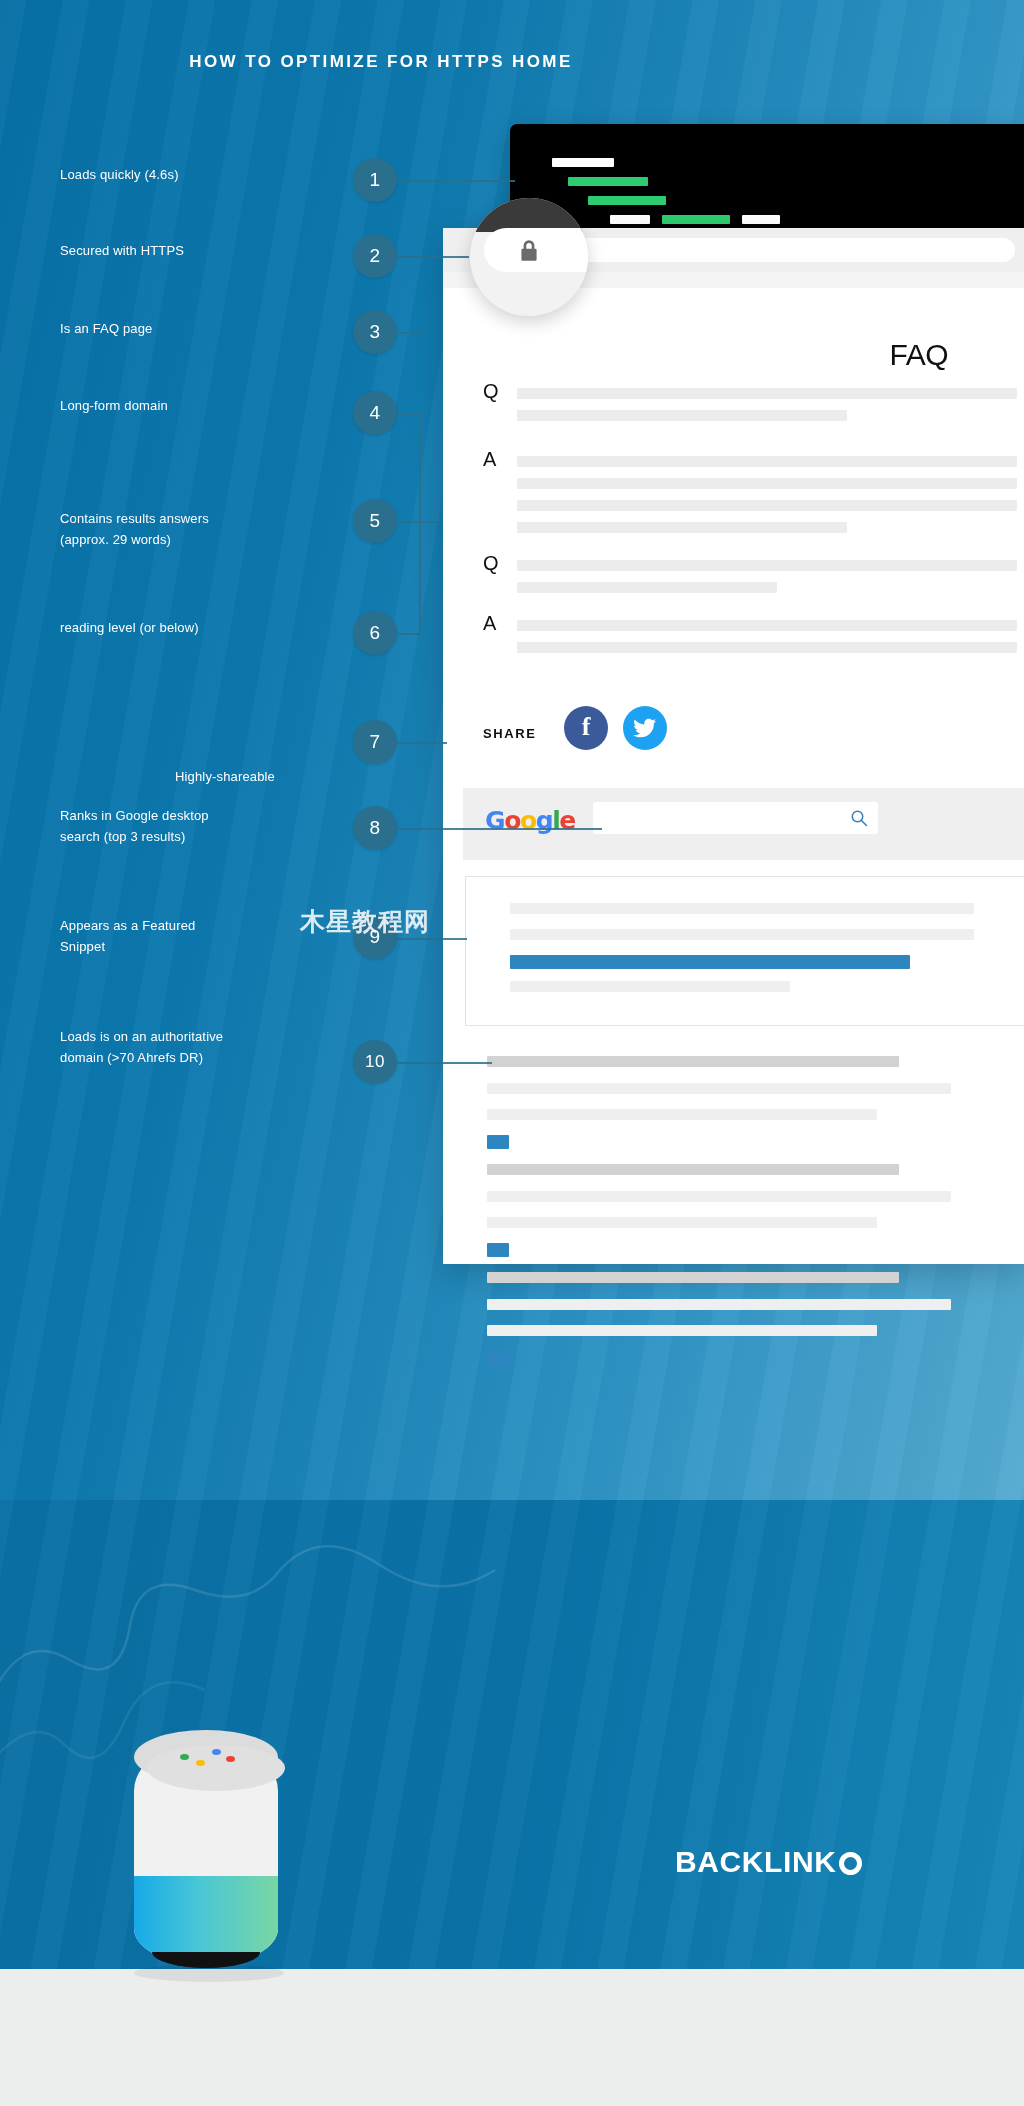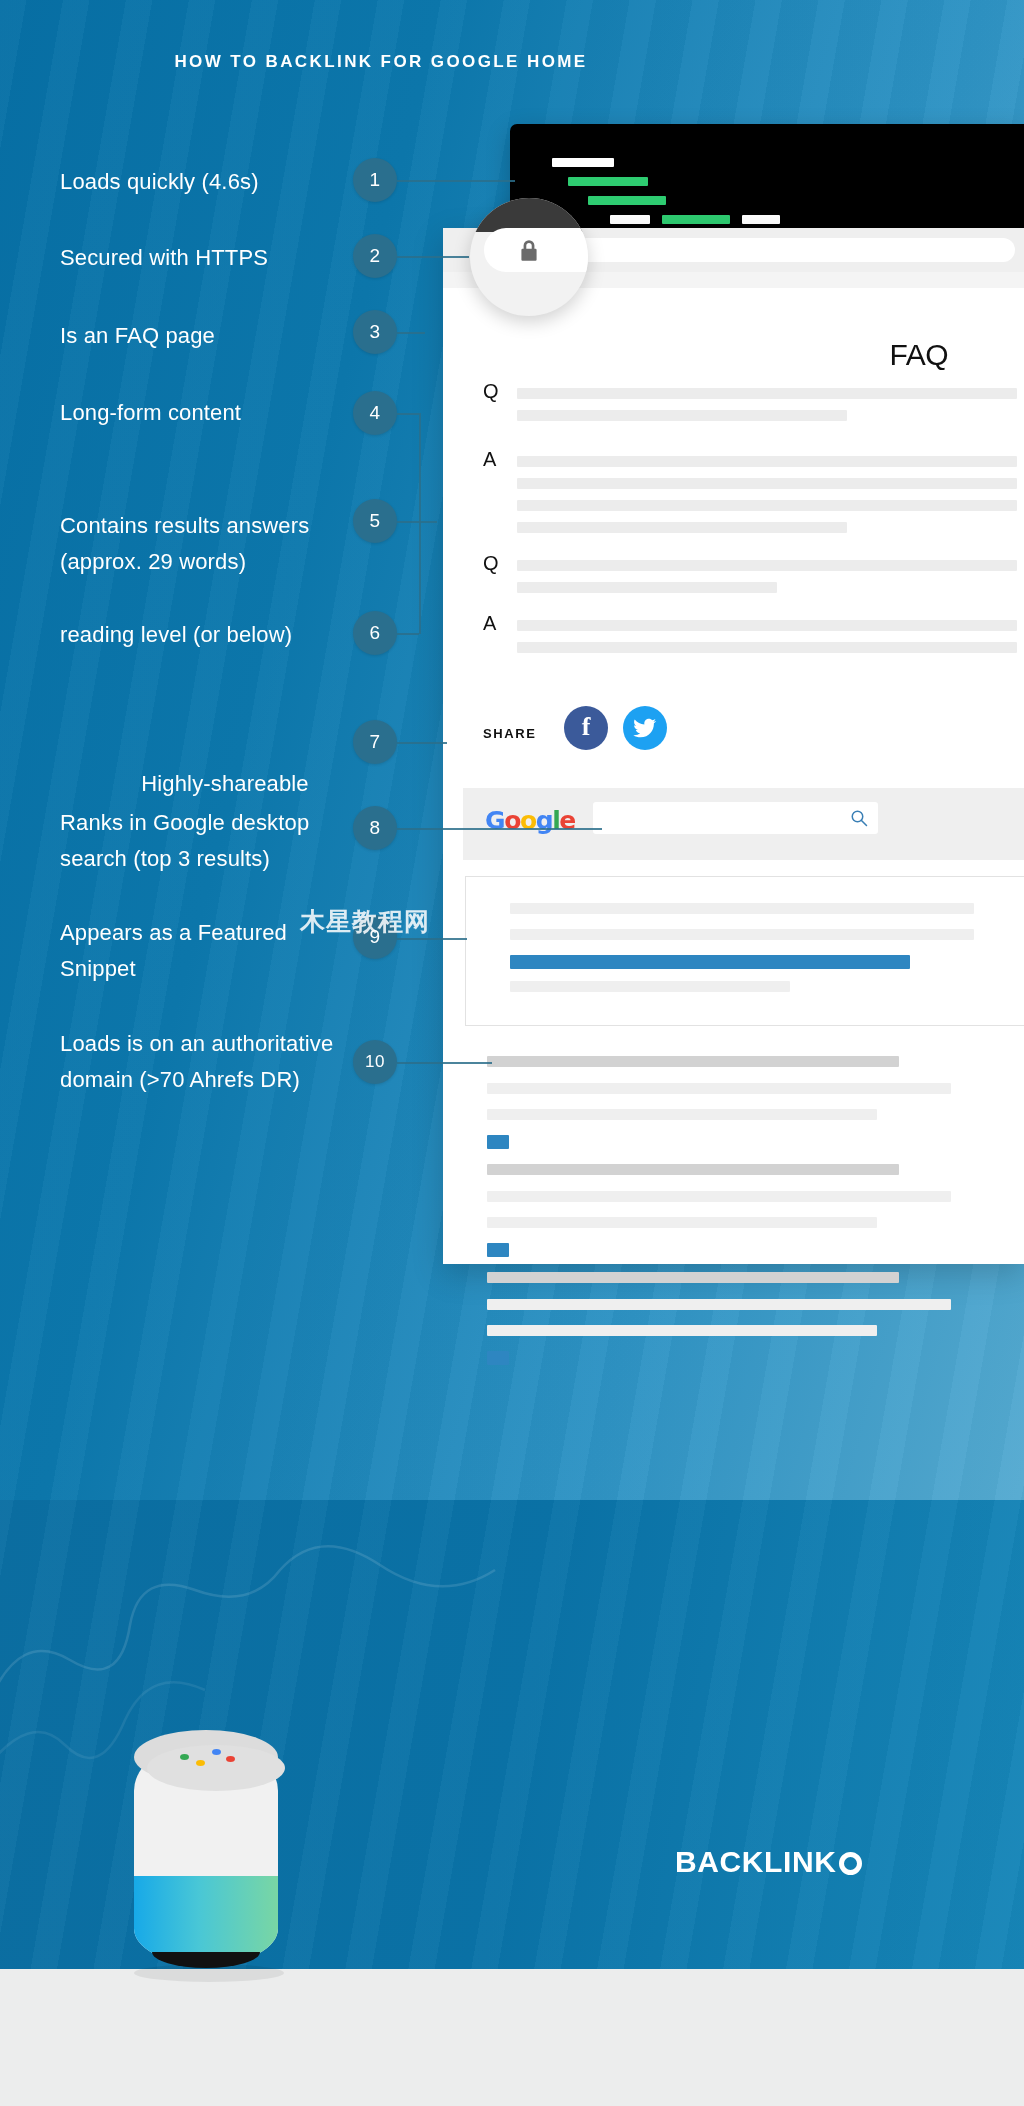--- a/index.html
+++ b/index.html
@@ -32,21 +32,21 @@
   
   #title {
     position:absolute; top:52px; left:0; width:762px;
     text-align:center; color:#ffffff;
     font-size:17px; font-weight:bold; letter-spacing:2.4px;
   }
 
   
   .item {
     position:absolute; left:60px; width:330px;
-    color:#ffffff; font-size:22px; line-height:1.62; font-weight:400;
+    color:#ffffff; font-size:13px; line-height:1.62; font-weight:400;
     letter-spacing:.15px;
   }
 
   
   .circle {
     position:absolute; width:44px; height:44px; border-radius:50%;
     background:#2a6f8e; color:#ffffff;
     display:flex; align-items:center; justify-content:center;
     font-size:19px; font-weight:400; letter-spacing:.5px;
     box-shadow:0 1px 3px rgba(0,0,0,.12);
@@ -207,21 +207,21 @@
 <div id="bg-stripes"></div>
 
 <svg class="squiggle" style="left:-20px;top:1530px;width:520px;height:330px" viewBox="0 0 520 330">
   <path d="M10 170 Q40 100 90 130 Q140 160 150 95 Q160 40 215 60 Q270 80 300 40
            Q340 -5 400 35 Q460 75 515 40" fill="none" stroke="#ffffff" stroke-width="2.5" opacity=".55"></path>
   <path d="M5 240 Q50 180 85 215 Q120 250 145 190 Q170 135 225 160" fill="none" stroke="#ffffff" stroke-width="2.5" opacity=".35"></path>
 </svg>
 
 <div id="floor"></div>
 
-<div id="title">HOW TO BACKLINK FOR GOOGLE HOME</div>
+<div id="title">HOW TO OPTIMIZE FOR HTTPS HOME</div>
 
 <div id="code-window">
   <div id="code-lines">
       <div class="codeline cl-w" style="left: 42px; top: 34px; width: 62px;"></div>
       <div class="codeline cl-g" style="left: 58px; top: 53px; width: 80px;"></div>
       <div class="codeline cl-g" style="left: 78px; top: 72px; width: 78px;"></div>
       <div class="codeline cl-w" style="left: 100px; top: 91px; width: 40px;"></div>
       <div class="codeline cl-g" style="left: 152px; top: 91px; width: 68px;"></div>
       <div class="codeline cl-w" style="left: 232px; top: 91px; width: 38px;"></div>
       <div class="codeline cl-g" style="left: 100px; top: 110px; width: 118px;"></div>
@@ -324,21 +324,21 @@
     <div class="item" style="top: 164px;">
       <div>Loads quickly (4.6s)</div>
     </div>
     <div class="item" style="top: 240px;">
       <div>Secured with HTTPS</div>
     </div>
     <div class="item" style="top: 318px;">
       <div>Is an FAQ page</div>
     </div>
     <div class="item" style="top: 395px;">
-      <div>Long-form content</div>
+      <div>Long-form domain</div>
     </div>
     <div class="item" style="top: 508px;">
       <div>Contains results answers</div>
       <div>(approx. 29 words)</div>
     </div>
     <div class="item" style="top: 617px;">
       <div>reading level (or below)</div>
     </div>
     <div class="item" style="top: 766px; text-align: center;">
       <div>Highly-shareable</div>

